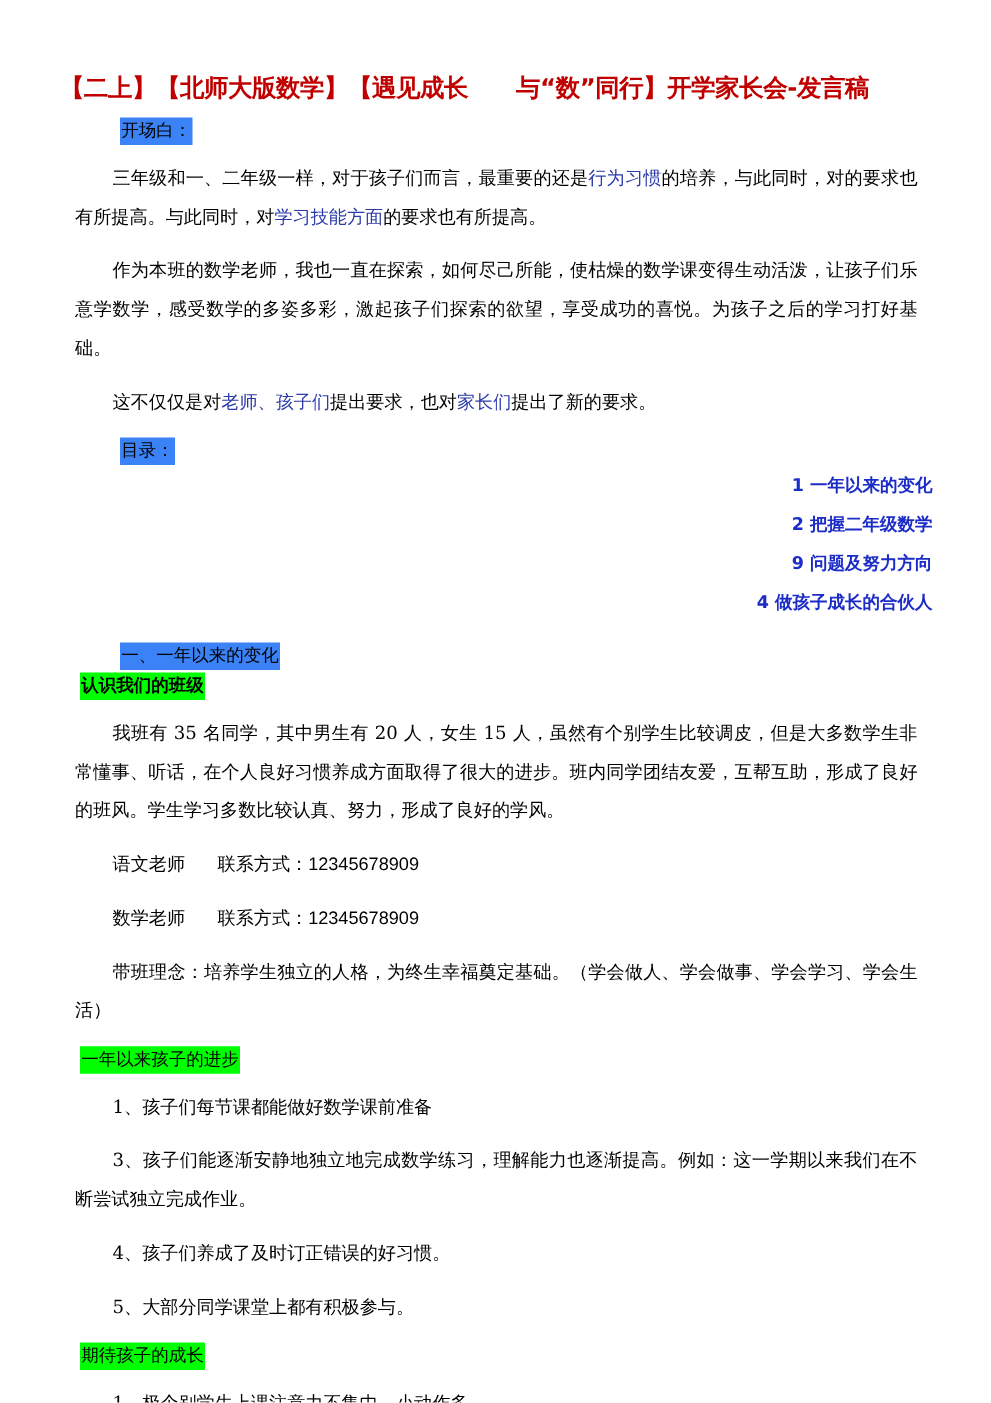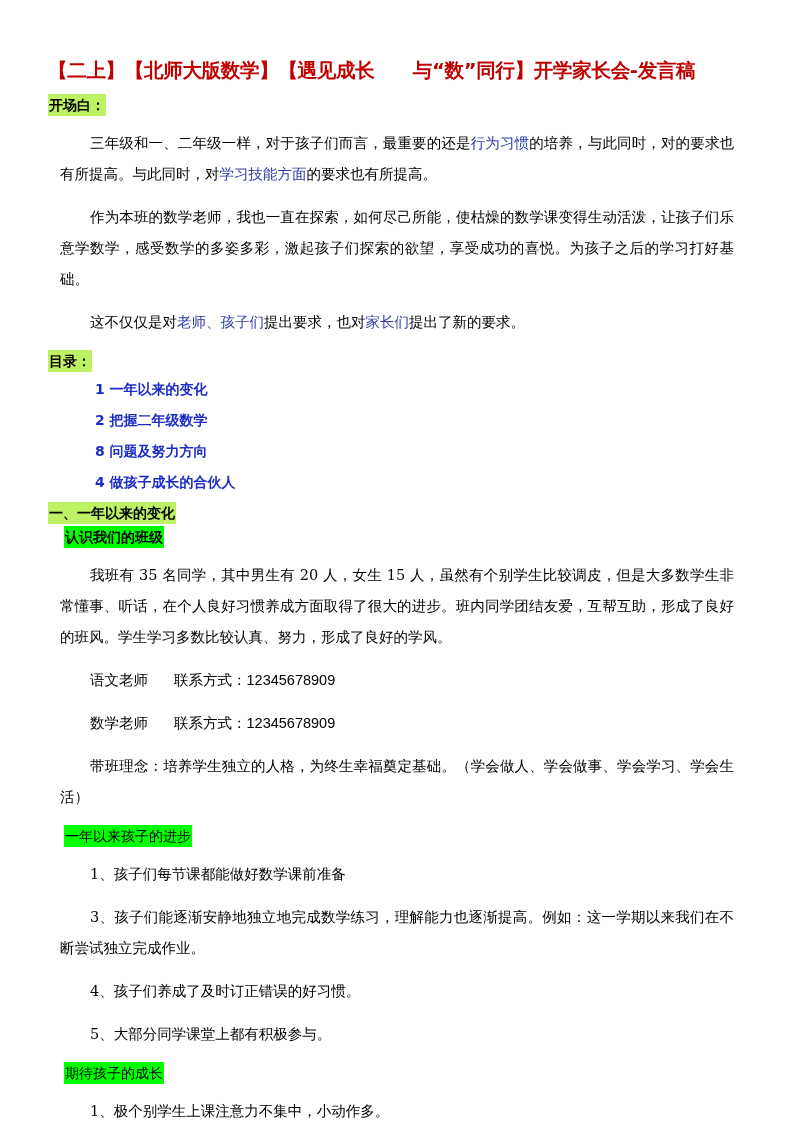--- a/index.html
+++ b/index.html
@@ -4,28 +4,28 @@
 <style>
   html, body { margin: 0; padding: 0; background: #ffffff; }
   body { width: 793px; height: 1122px; position: relative; overflow: hidden;
          font-family: "DejaVu Serif", "Liberation Serif", serif; color: #000; }
   .page { position: absolute; left: 48px; top: 56px; width: 698px; }
   .title { font-family: "DejaVu Sans", "Liberation Sans", sans-serif; font-weight: bold;
            color: #c00000; font-size: 19.5px; letter-spacing: -0.3px; white-space: nowrap;
            margin: 0 0 8px 0; line-height: 30px; }
   .hl { display: inline-block; font-family: "DejaVu Sans", "Liberation Sans", sans-serif;
         font-size: 14px; line-height: 22px; padding: 0 1px; }
-  .hl.yellow { background: #bef264; font-weight: bold; }
+  .hl.yellow { background: #3b82f6; font-weight: normal; margin-left: 48px; }
   .hl.green { background: #00ff00; }
   .hl.green.bold { font-weight: bold; }
   .block { margin: 2px 0 0 0; }
   p { margin: 12px; font-size: 14.5px; line-height: 31px; text-align: justify; }
   p.indent { text-indent: 30px; }
   .link { color: #2b3aa8; }
-  .toc { list-style: none; margin: 2px 0 4px 0; padding: 0 0 0 47px; }
+  .toc { list-style: none; margin: 2px 0 16px 0; padding: 0 0 0 47px; text-align: right; }
   .toc li { font-family: "DejaVu Sans", "Liberation Sans", sans-serif; font-weight: bold;
             color: #1c2cc7; font-size: 14px; line-height: 31px; }
   .mono-num { font-family: "Liberation Sans", sans-serif; }
   .contact { text-indent: 30px; }
   .gap { display: inline-block; width: 26px; }
   .sec { margin-top: 2px; padding-left: 16px; }
 </style>
 </head>
 <body>
 
@@ -38,21 +38,21 @@
     <p class="indent"><span>三年级和一、二年级一样，对于孩子们而言，最重要的还是</span><span class="link">行为习惯</span><span>的培养，与此同时，对的要求也有所提高。与此同时，对</span><span class="link">学习技能方面</span><span>的要求也有所提高。</span></p>
     <p class="indent">作为本班的数学老师，我也一直在探索，如何尽己所能，使枯燥的数学课变得生动活泼，让孩子们乐意学数学，感受数学的多姿多彩，激起孩子们探索的欲望，享受成功的喜悦。为孩子之后的学习打好基础。</p>
     <p class="indent"><span>这不仅仅是对</span><span class="link">老师</span><span class="link">、</span><span class="link">孩子们</span><span>提出要求，也对</span><span class="link">家长们</span><span>提出了新的要求。</span></p>
   </div>
 
   <div class="block">
     <span class="hl yellow">目录：</span>
     <ul class="toc">
       <li>1 一年以来的变化</li>
       <li>2 把握二年级数学</li>
-      <li>8 问题及努力方向</li>
+      <li>9 问题及努力方向</li>
       <li>4 做孩子成长的合伙人</li>
     </ul>
   </div>
 
   <div>
     <div><span class="hl yellow">一、一年以来的变化</span></div>
     <div class="sec"><span class="hl green bold">认识我们的班级</span></div>
     <p class="indent">我班有 35 名同学，其中男生有 20 人，女生 15 人，虽然有个别学生比较调皮，但是大多数学生非常懂事、听话，在个人良好习惯养成方面取得了很大的进步。班内同学团结友爱，互帮互助，形成了良好的班风。学生学习多数比较认真、努力，形成了良好的学风。</p>
 
     <p class="contact"><span>语文老师</span><span class="gap"></span><span>联系方式：</span><span class="mono-num">12345678909</span></p>

